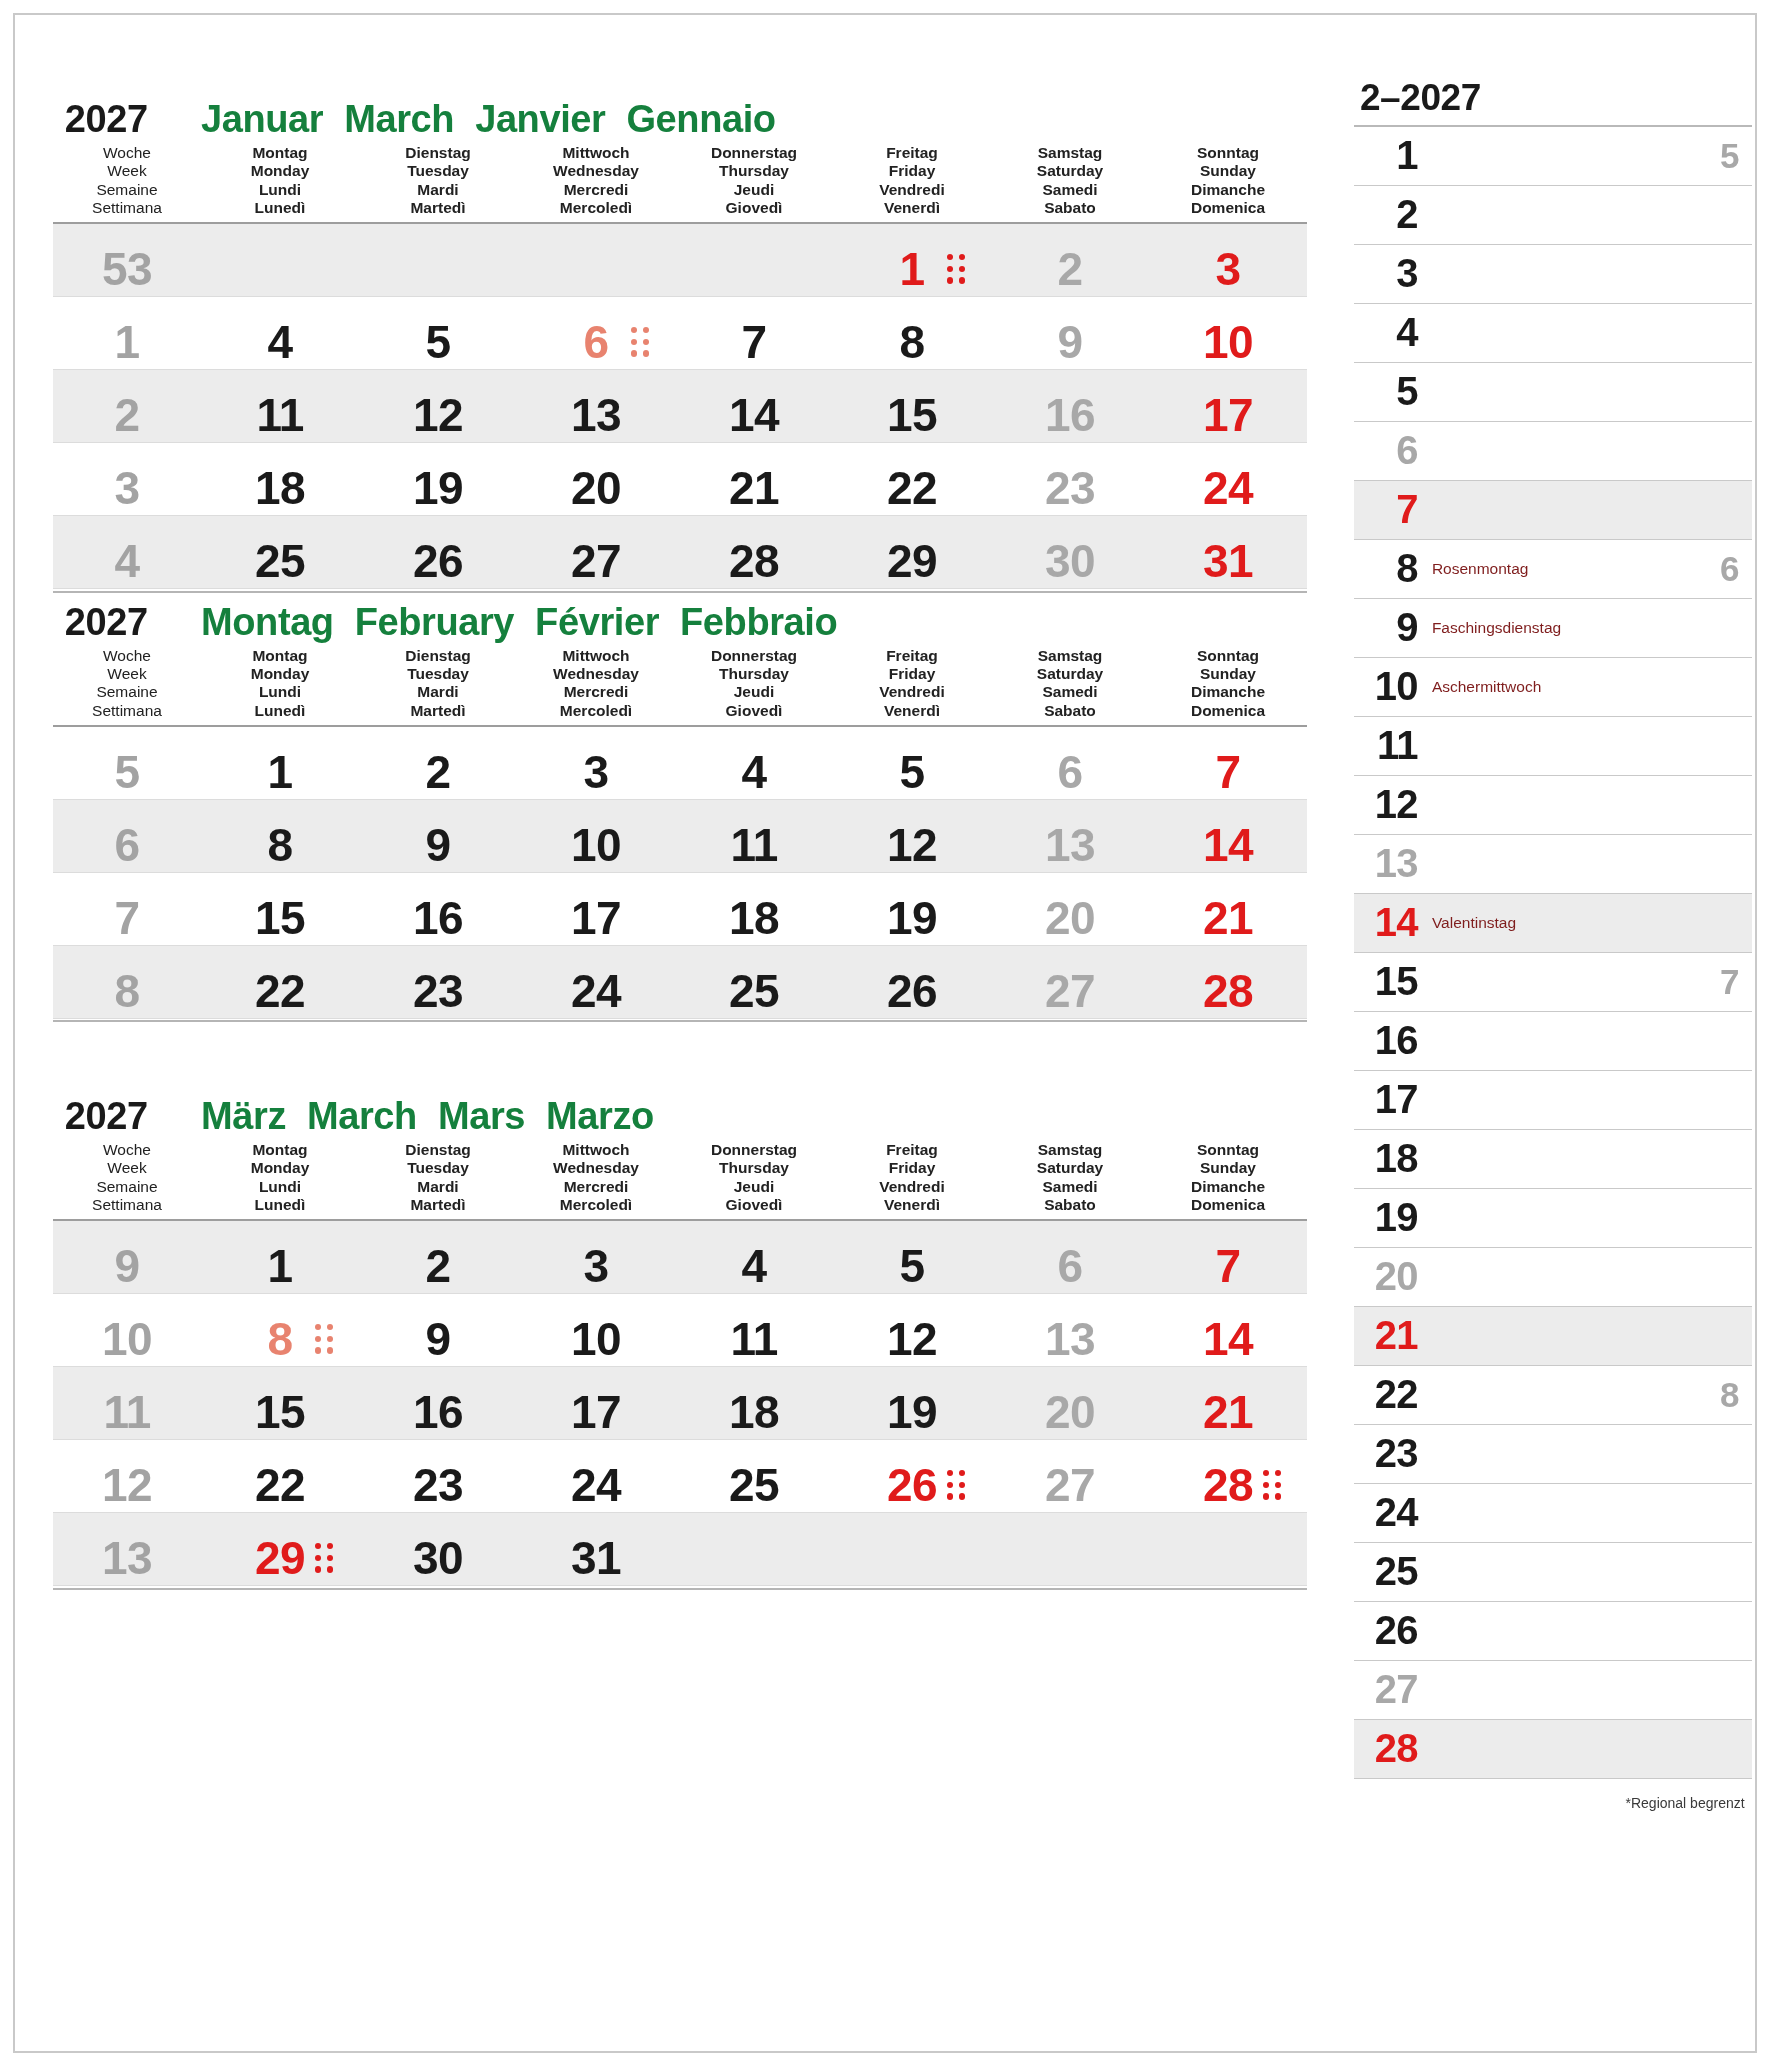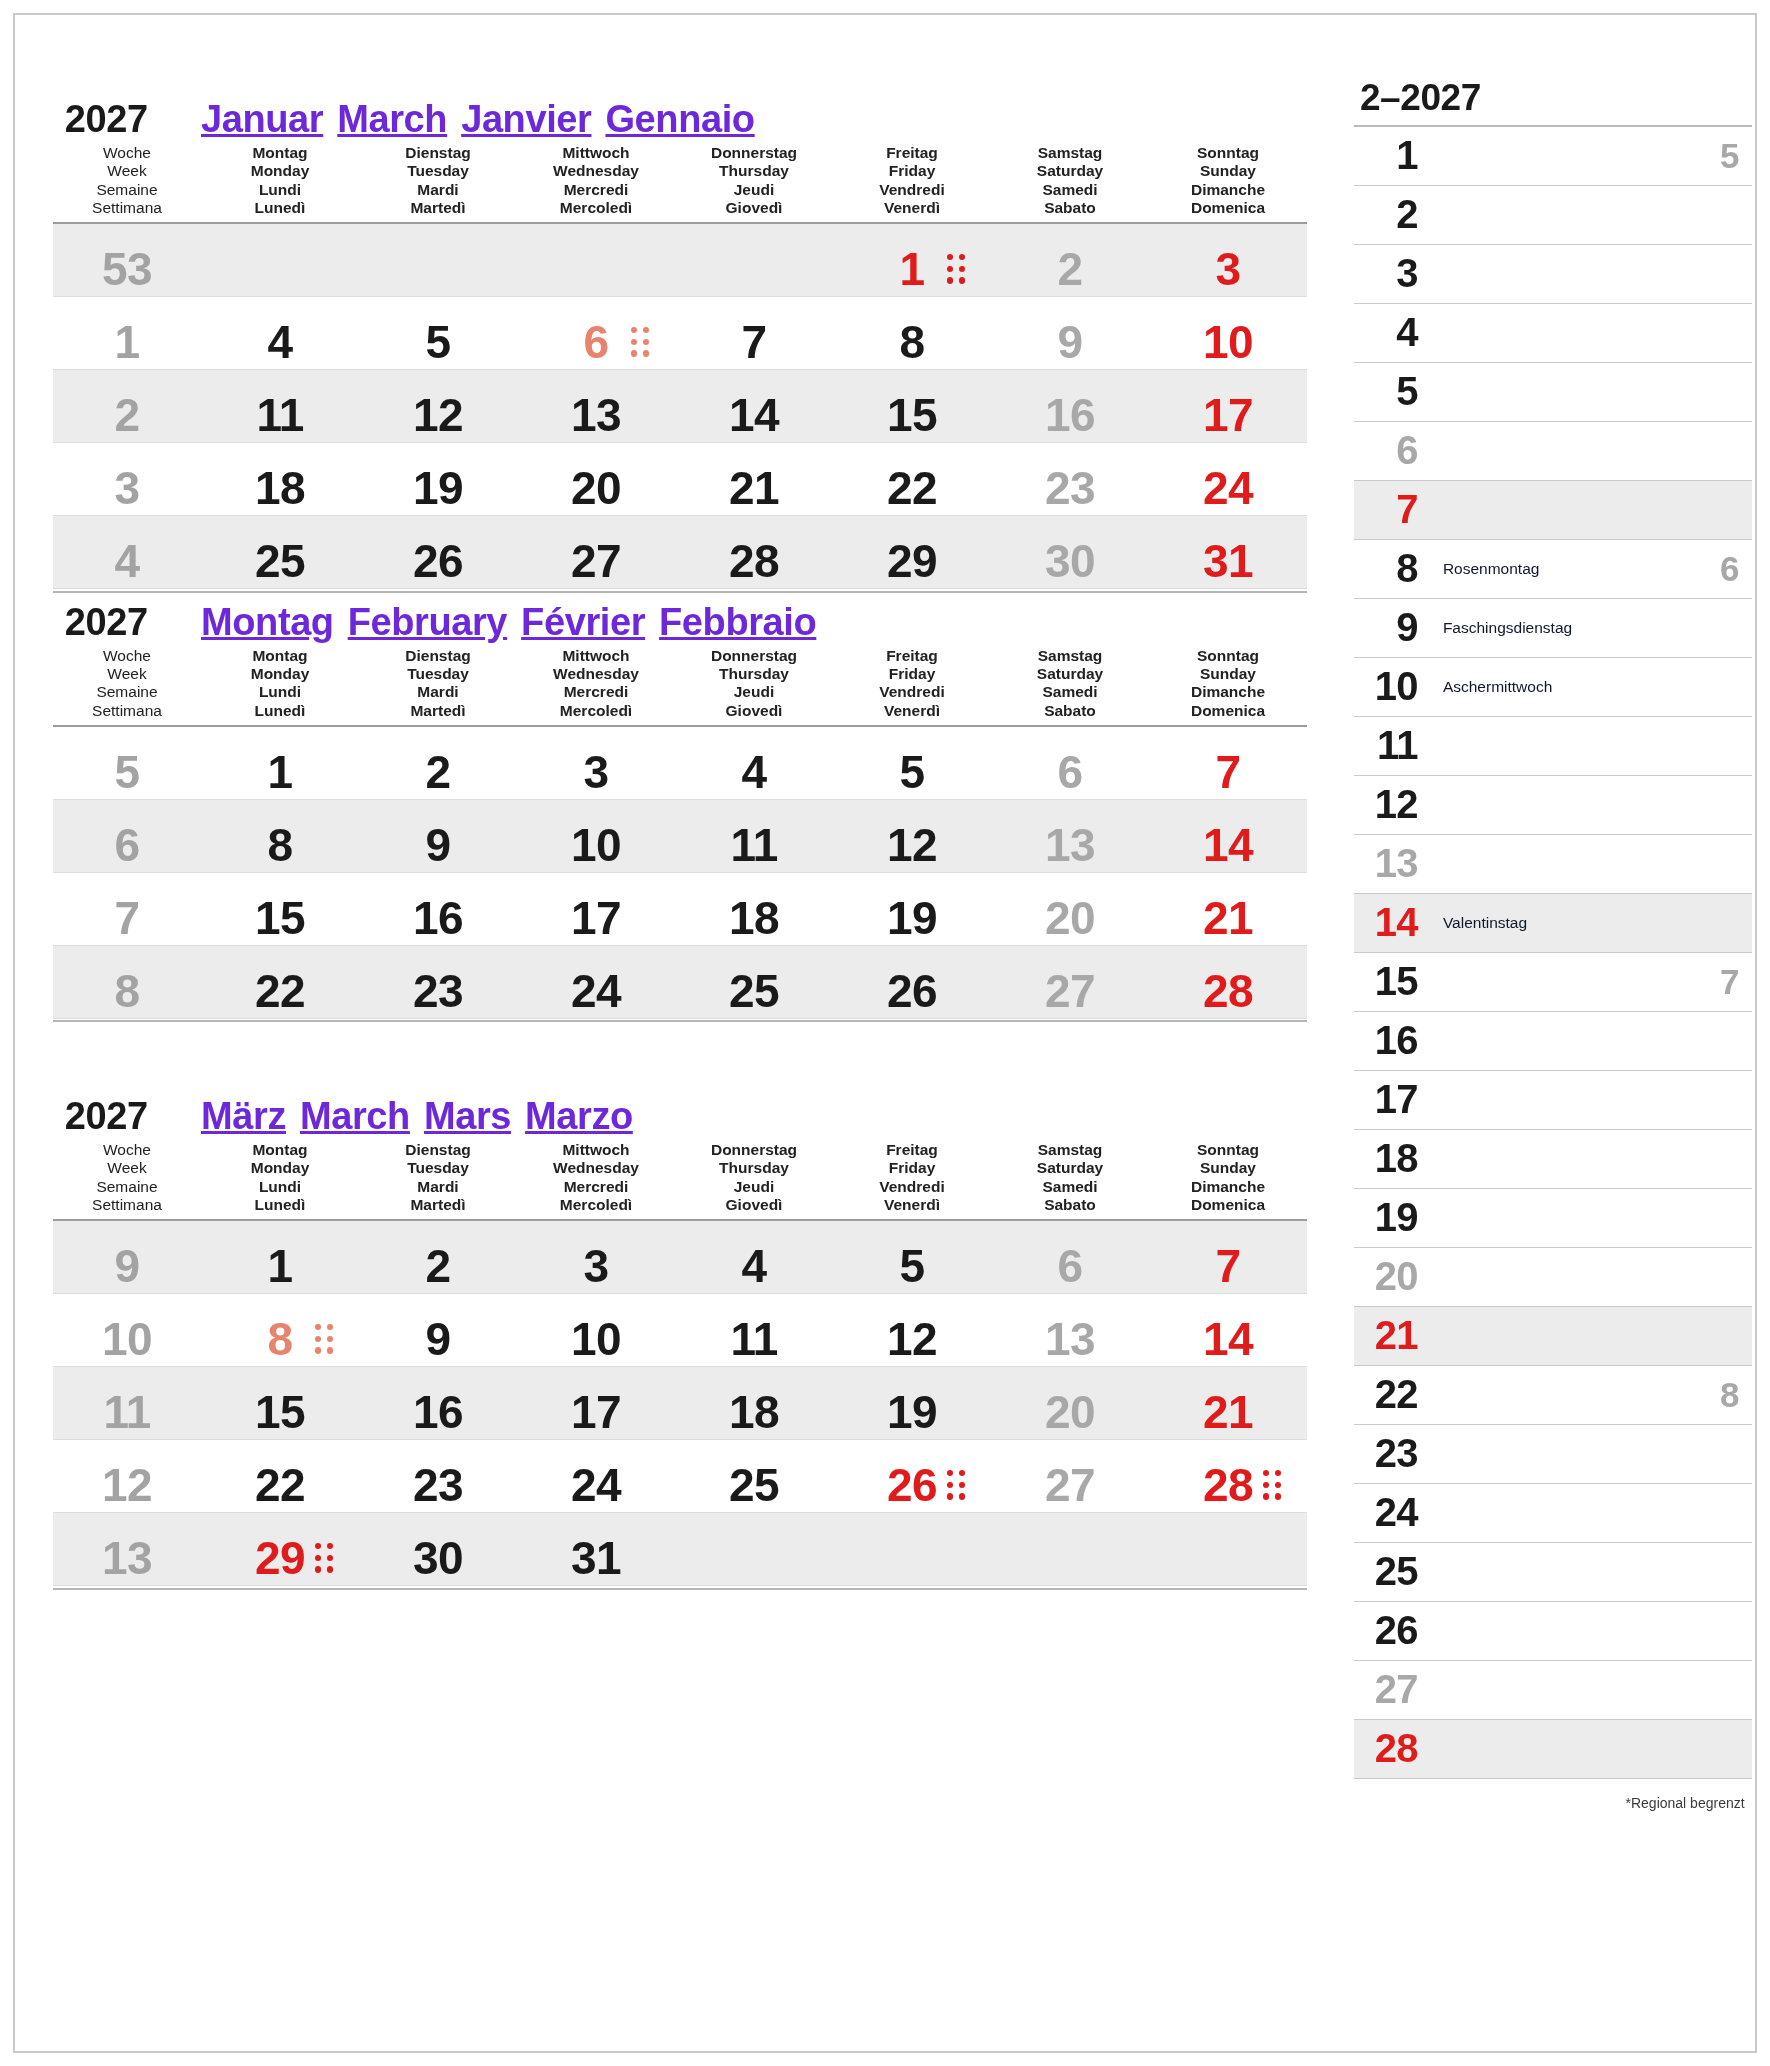--- a/index.html
+++ b/index.html
@@ -53,25 +53,24 @@
     color: #1a1a1a;
     letter-spacing: -0.4px;
     padding-left: 11.8px;
     box-sizing: border-box;
     margin-top: 8px;
   }
   .mh-names {
     flex: 1;
     font-size: 38px;
     font-weight: bold;
-    color: #6d28d9;
+    color: #15803d;
     display: flex;
-    gap: 14px;
+    gap: 21px;
     letter-spacing: -0.4px;
-    text-decoration: underline;
   }
 
   .dow-row {
     display: flex;
     border-bottom: 2.2px solid #9d9d9d;
     padding-bottom: 4.4px;
   }
   .dow-cell {
     font-size: 15.5px;
     line-height: 18.4px;
@@ -165,22 +164,22 @@
     font-weight: bold;
     color: #1a1a1a;
     min-width: 55px;
     text-align: right;
     letter-spacing: -0.7px;
   }
   .ag-day.gray { color: #a8a8a8; }
   .ag-day.red { color: #e01b1b; }
   .ag-note {
     font-size: 15.5px;
-    color: #0f172a;
-    margin-left: 25px;
+    color: #7f1d1d;
+    margin-left: 14px;
     white-space: nowrap;
   }
   .ag-week {
     position: absolute;
     right: 13.3px;
     font-size: 35px;
     font-weight: bold;
     color: #a8a8a8;
     letter-spacing: -0.7px;
   }

